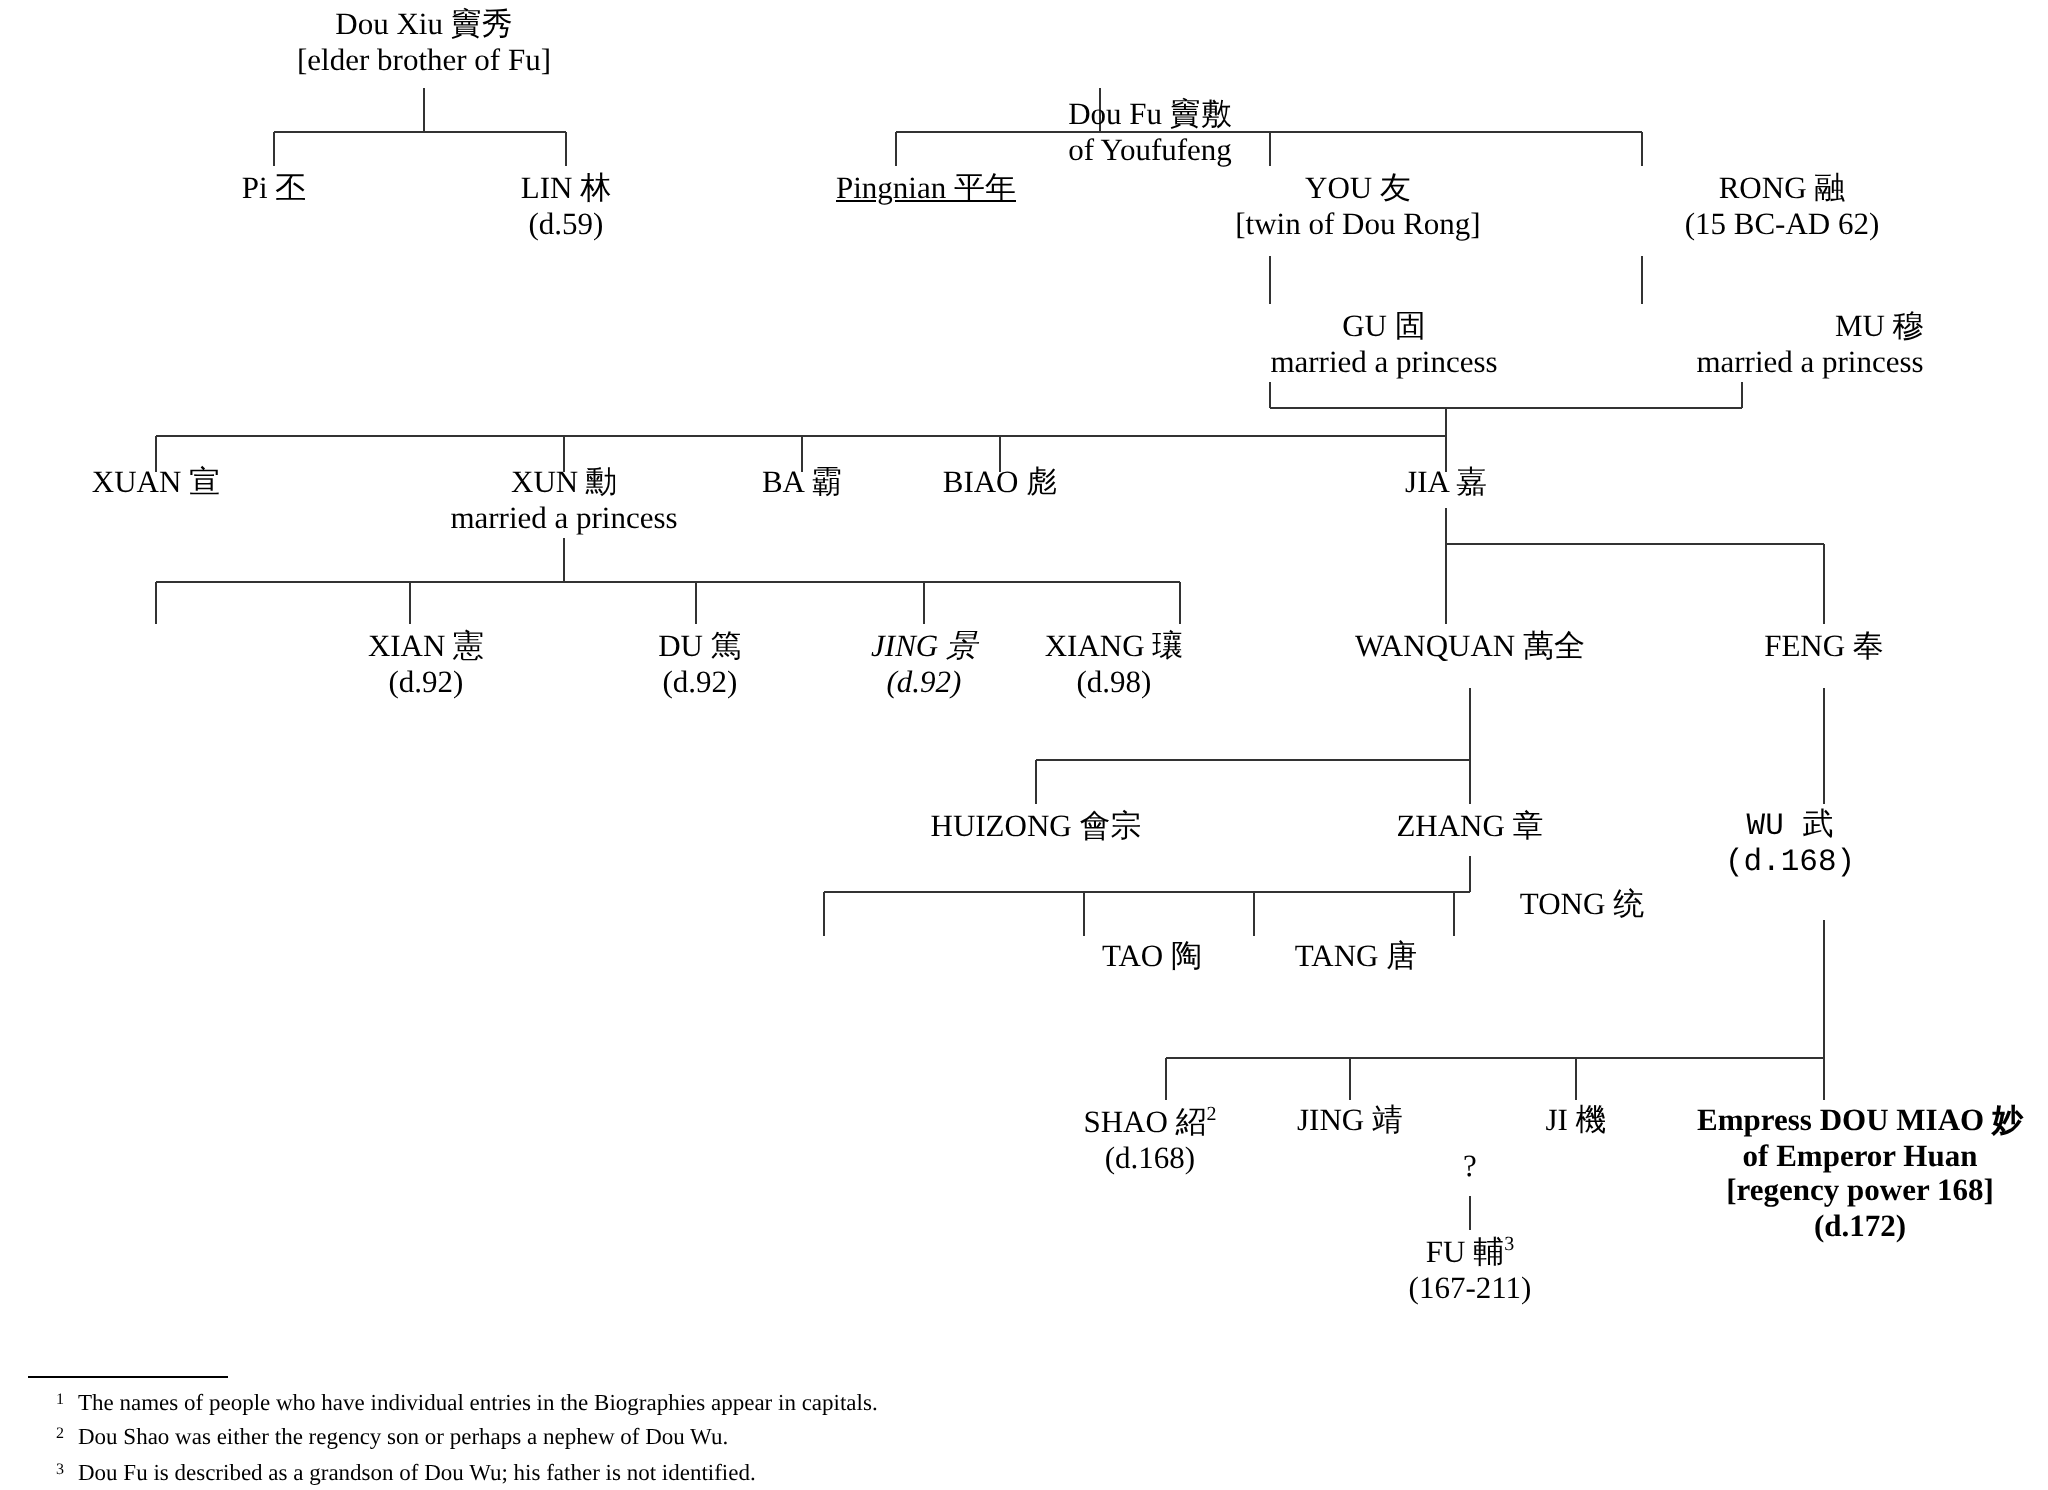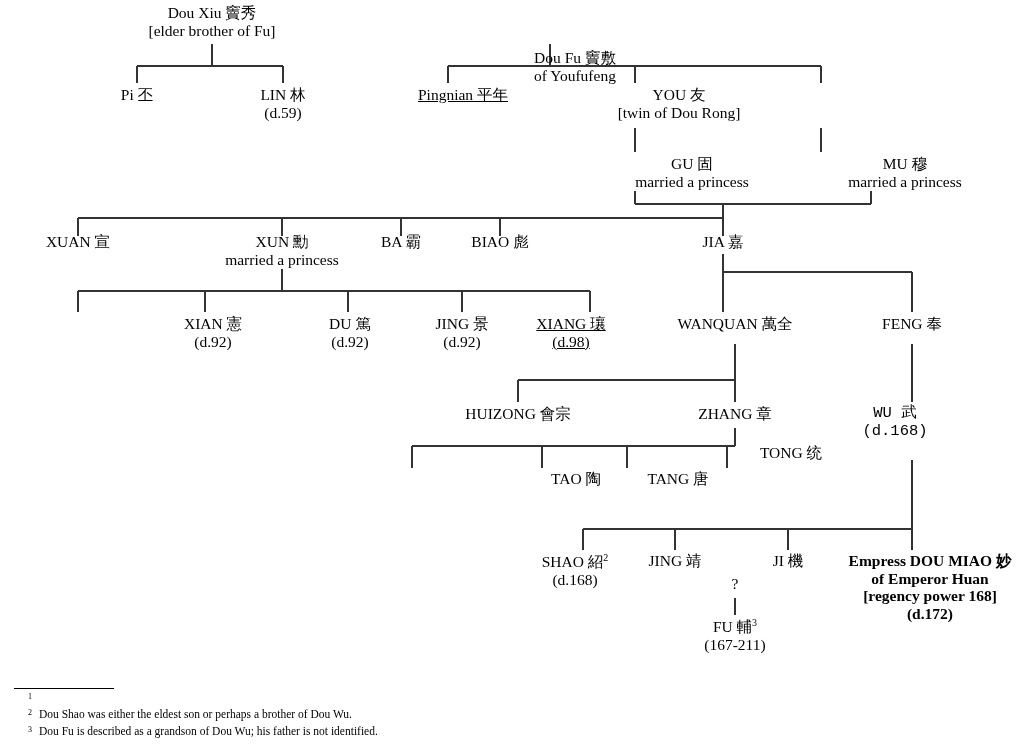--- a/index.html
+++ b/index.html
@@ -170,26 +170,30 @@
     <span class="ln nm">LIN 林</span>
     <span class="ln nm">(d.59)</span>
   </div>
   <div class="node" style="left:463px; top:86px;text-decoration:underline;">
     <span class="ln nm">Pingnian 平年</span>
   </div>
   <div class="node" style="left:679px; top:86px;">
     <span class="ln nm">YOU 友</span>
     <span class="ln nm">[twin of Dou Rong]</span>
   </div>
+  <div class="node" style="left:891px; top:86px;">
+    <span class="ln nm">RONG 融</span>
+    <span class="ln nm">(15 BC-AD 62)</span>
+  </div>
 
   <div class="node" style="left:692px; top:155px;">
     <span class="ln nm">GU 固</span>
     <span class="ln nm">married a princess</span>
   </div>
-  <div class="node" style="left:905px; top:155px;">
+  <div class="node" style="left:905px; top:155px;text-align:right;">
     <span class="ln nm">MU 穆</span>
     <span class="ln nm">married a princess</span>
   </div>
 
   <div class="node" style="left:78px; top:233px;">
     <span class="ln nm">XUAN 宣</span>
   </div>
   <div class="node" style="left:282px; top:233px;">
     <span class="ln nm">XUN 勳</span>
     <span class="ln nm">married a princess</span>
@@ -205,25 +209,25 @@
   </div>
 
   <div class="node" style="left:213px; top:315px;">
     <span class="ln nm">XIAN 憲</span>
     <span class="ln nm">(d.92)</span>
   </div>
   <div class="node" style="left:350px; top:315px;">
     <span class="ln nm">DU 篤</span>
     <span class="ln nm">(d.92)</span>
   </div>
-  <div class="node" style="left:462px; top:315px;">
+  <div class="node" style="left:462px; top:315px;font-style:italic;">
     <span class="ln nm">JING 景</span>
     <span class="ln nm">(d.92)</span>
   </div>
-  <div class="node" style="left:571px; top:315px;text-decoration:underline;">
+  <div class="node" style="left:557px; top:315px;">
     <span class="ln nm">XIANG 瓖</span>
     <span class="ln nm">(d.98)</span>
   </div>
   <div class="node" style="left:735px; top:315px;">
     <span class="ln nm">WANQUAN 萬全</span>
   </div>
   <div class="node" style="left:912px; top:315px;">
     <span class="ln nm">FENG 奉</span>
   </div>
 
@@ -269,24 +273,25 @@
 
   <div class="node" style="left:735px; top:617px;">
     <span class="ln"><span class="nm">FU 輔</span><span class="sup">3</span></span>
     <span class="ln nm">(167-211)</span>
   </div>
 
   <div id="footnotes">
     <div id="footnote-rule"></div>
     <div class="fn-row">
       <span class="fn-num">1</span>
+      <span class="fn-text">The names of people who have individual entries in the Biographies appear in capitals.</span>
     </div>
     <div class="fn-row">
       <span class="fn-num">2</span>
-      <span class="fn-text">Dou Shao was either the eldest son or perhaps a brother of Dou Wu.</span>
+      <span class="fn-text">Dou Shao was either the regency son or perhaps a nephew of Dou Wu.</span>
     </div>
     <div class="fn-row">
       <span class="fn-num">3</span>
       <span class="fn-text">Dou Fu is described as a grandson of Dou Wu; his father is not identified.</span>
     </div>
   </div>
 
 </div>
 
 </body></html>

